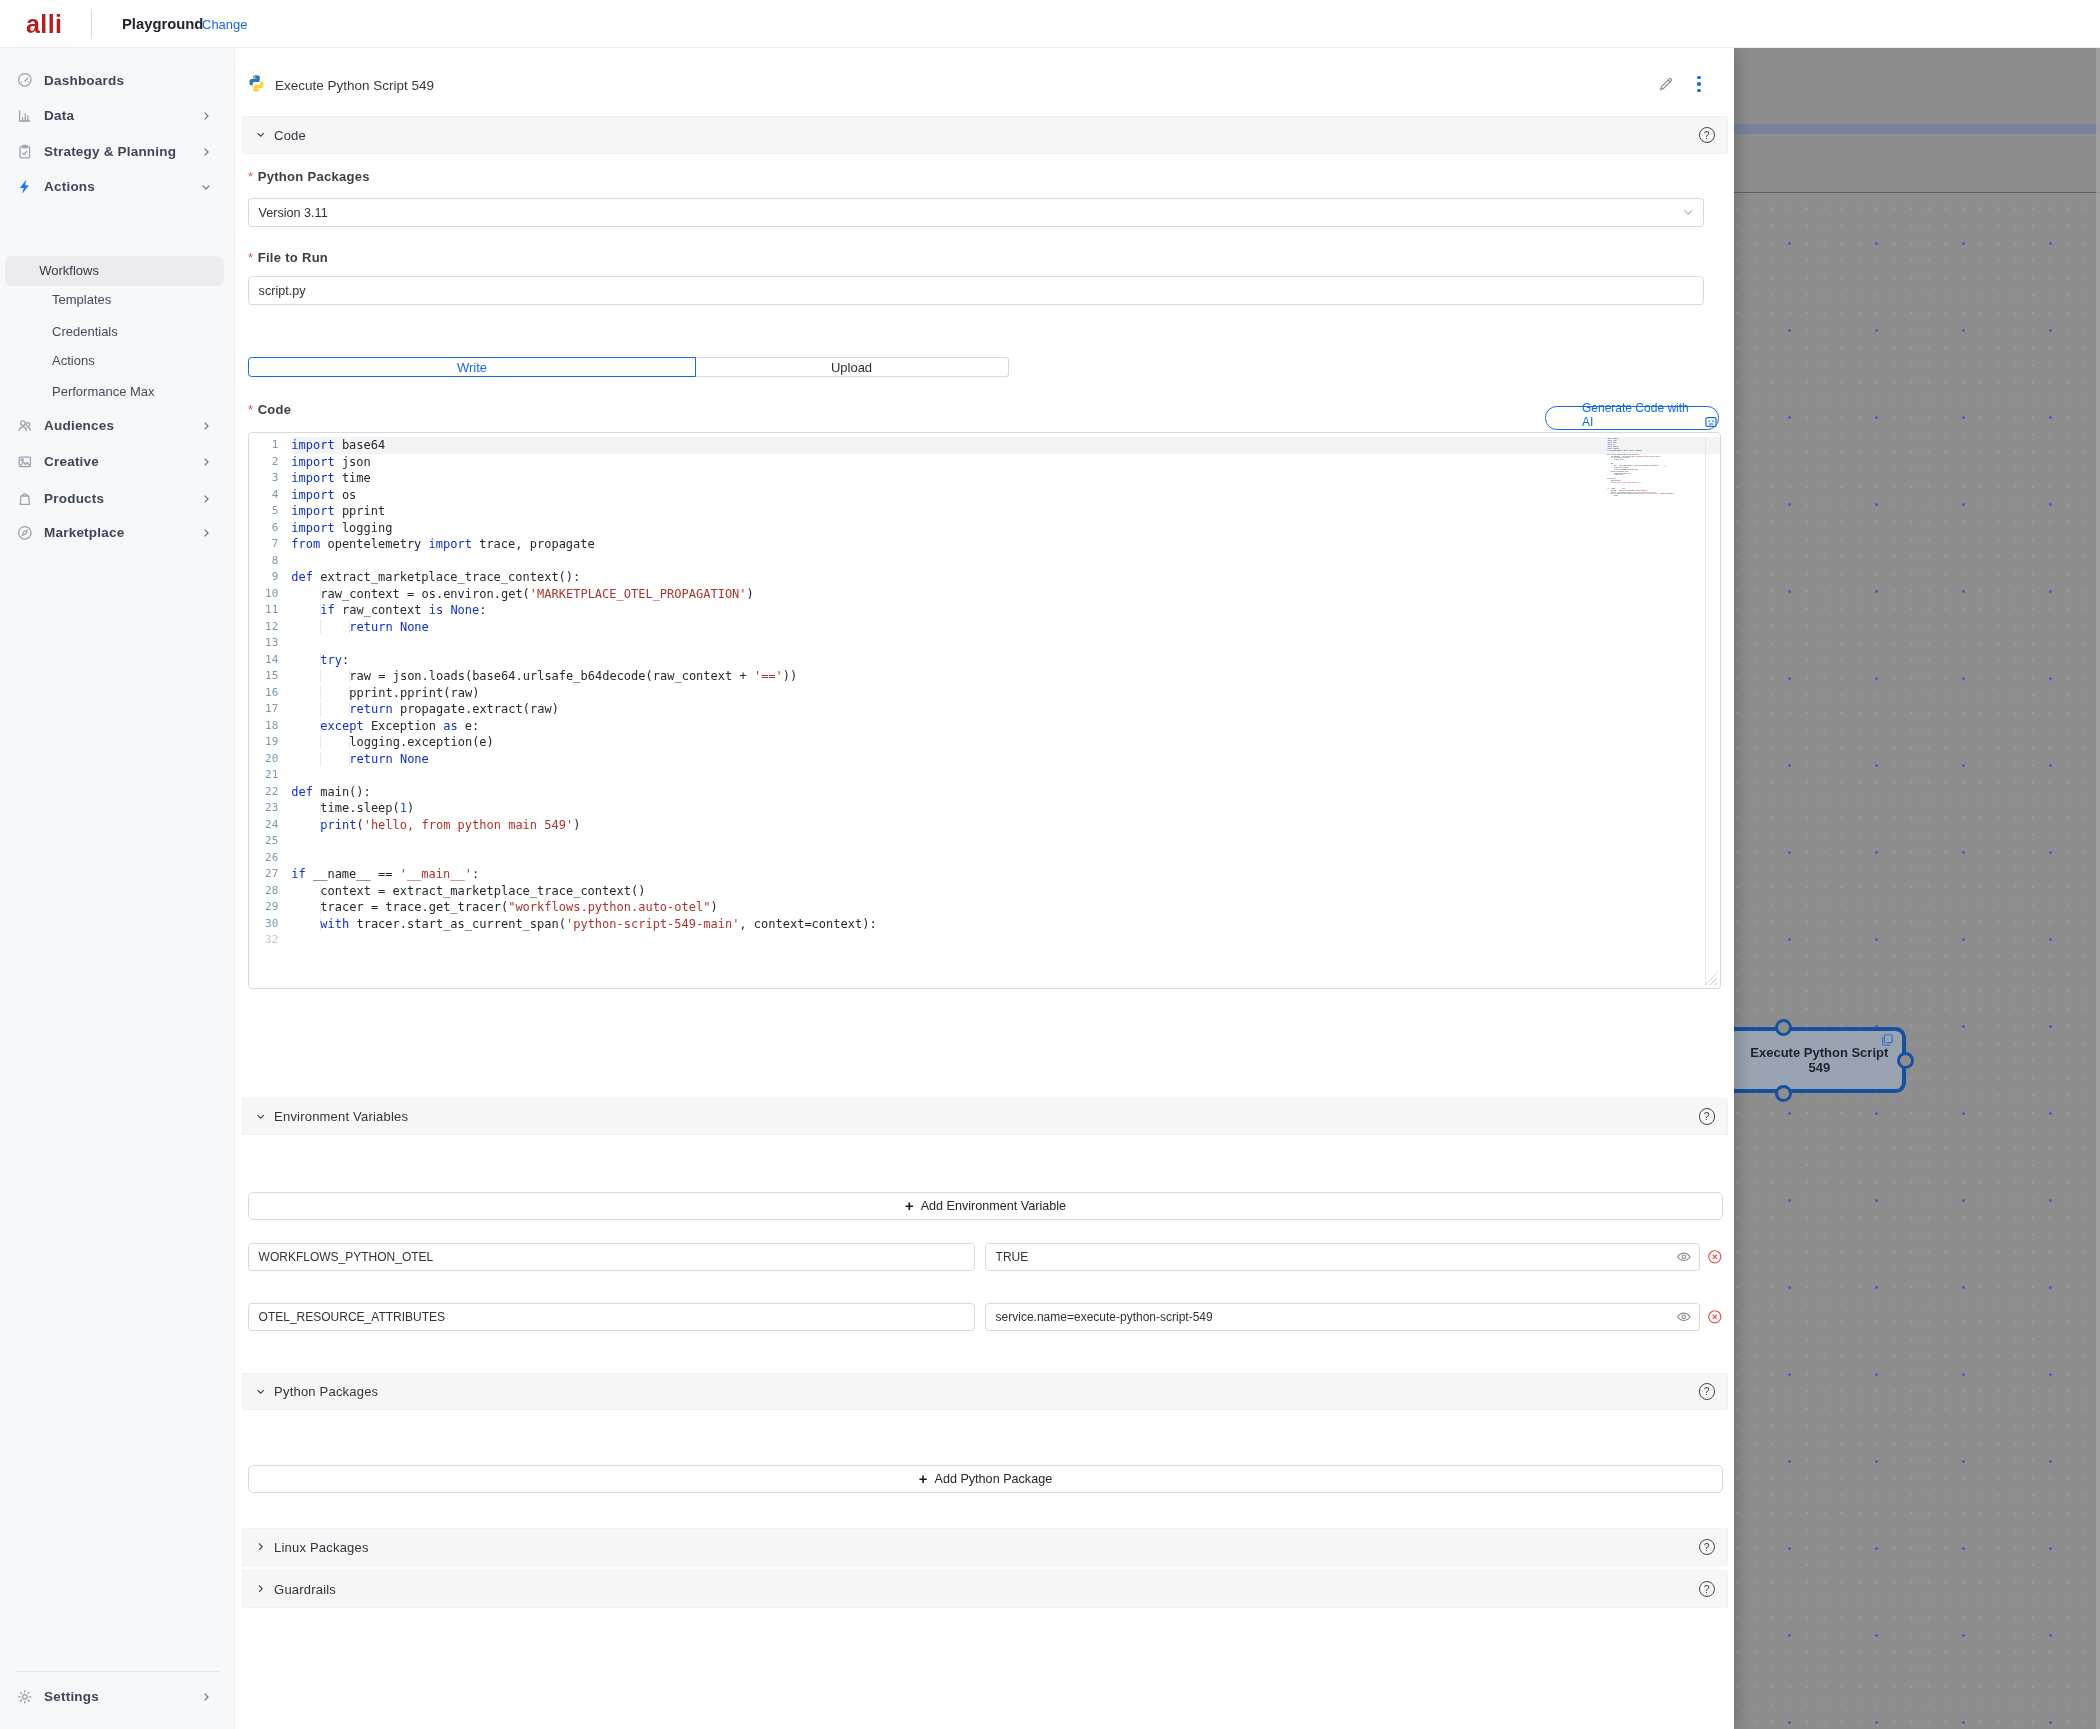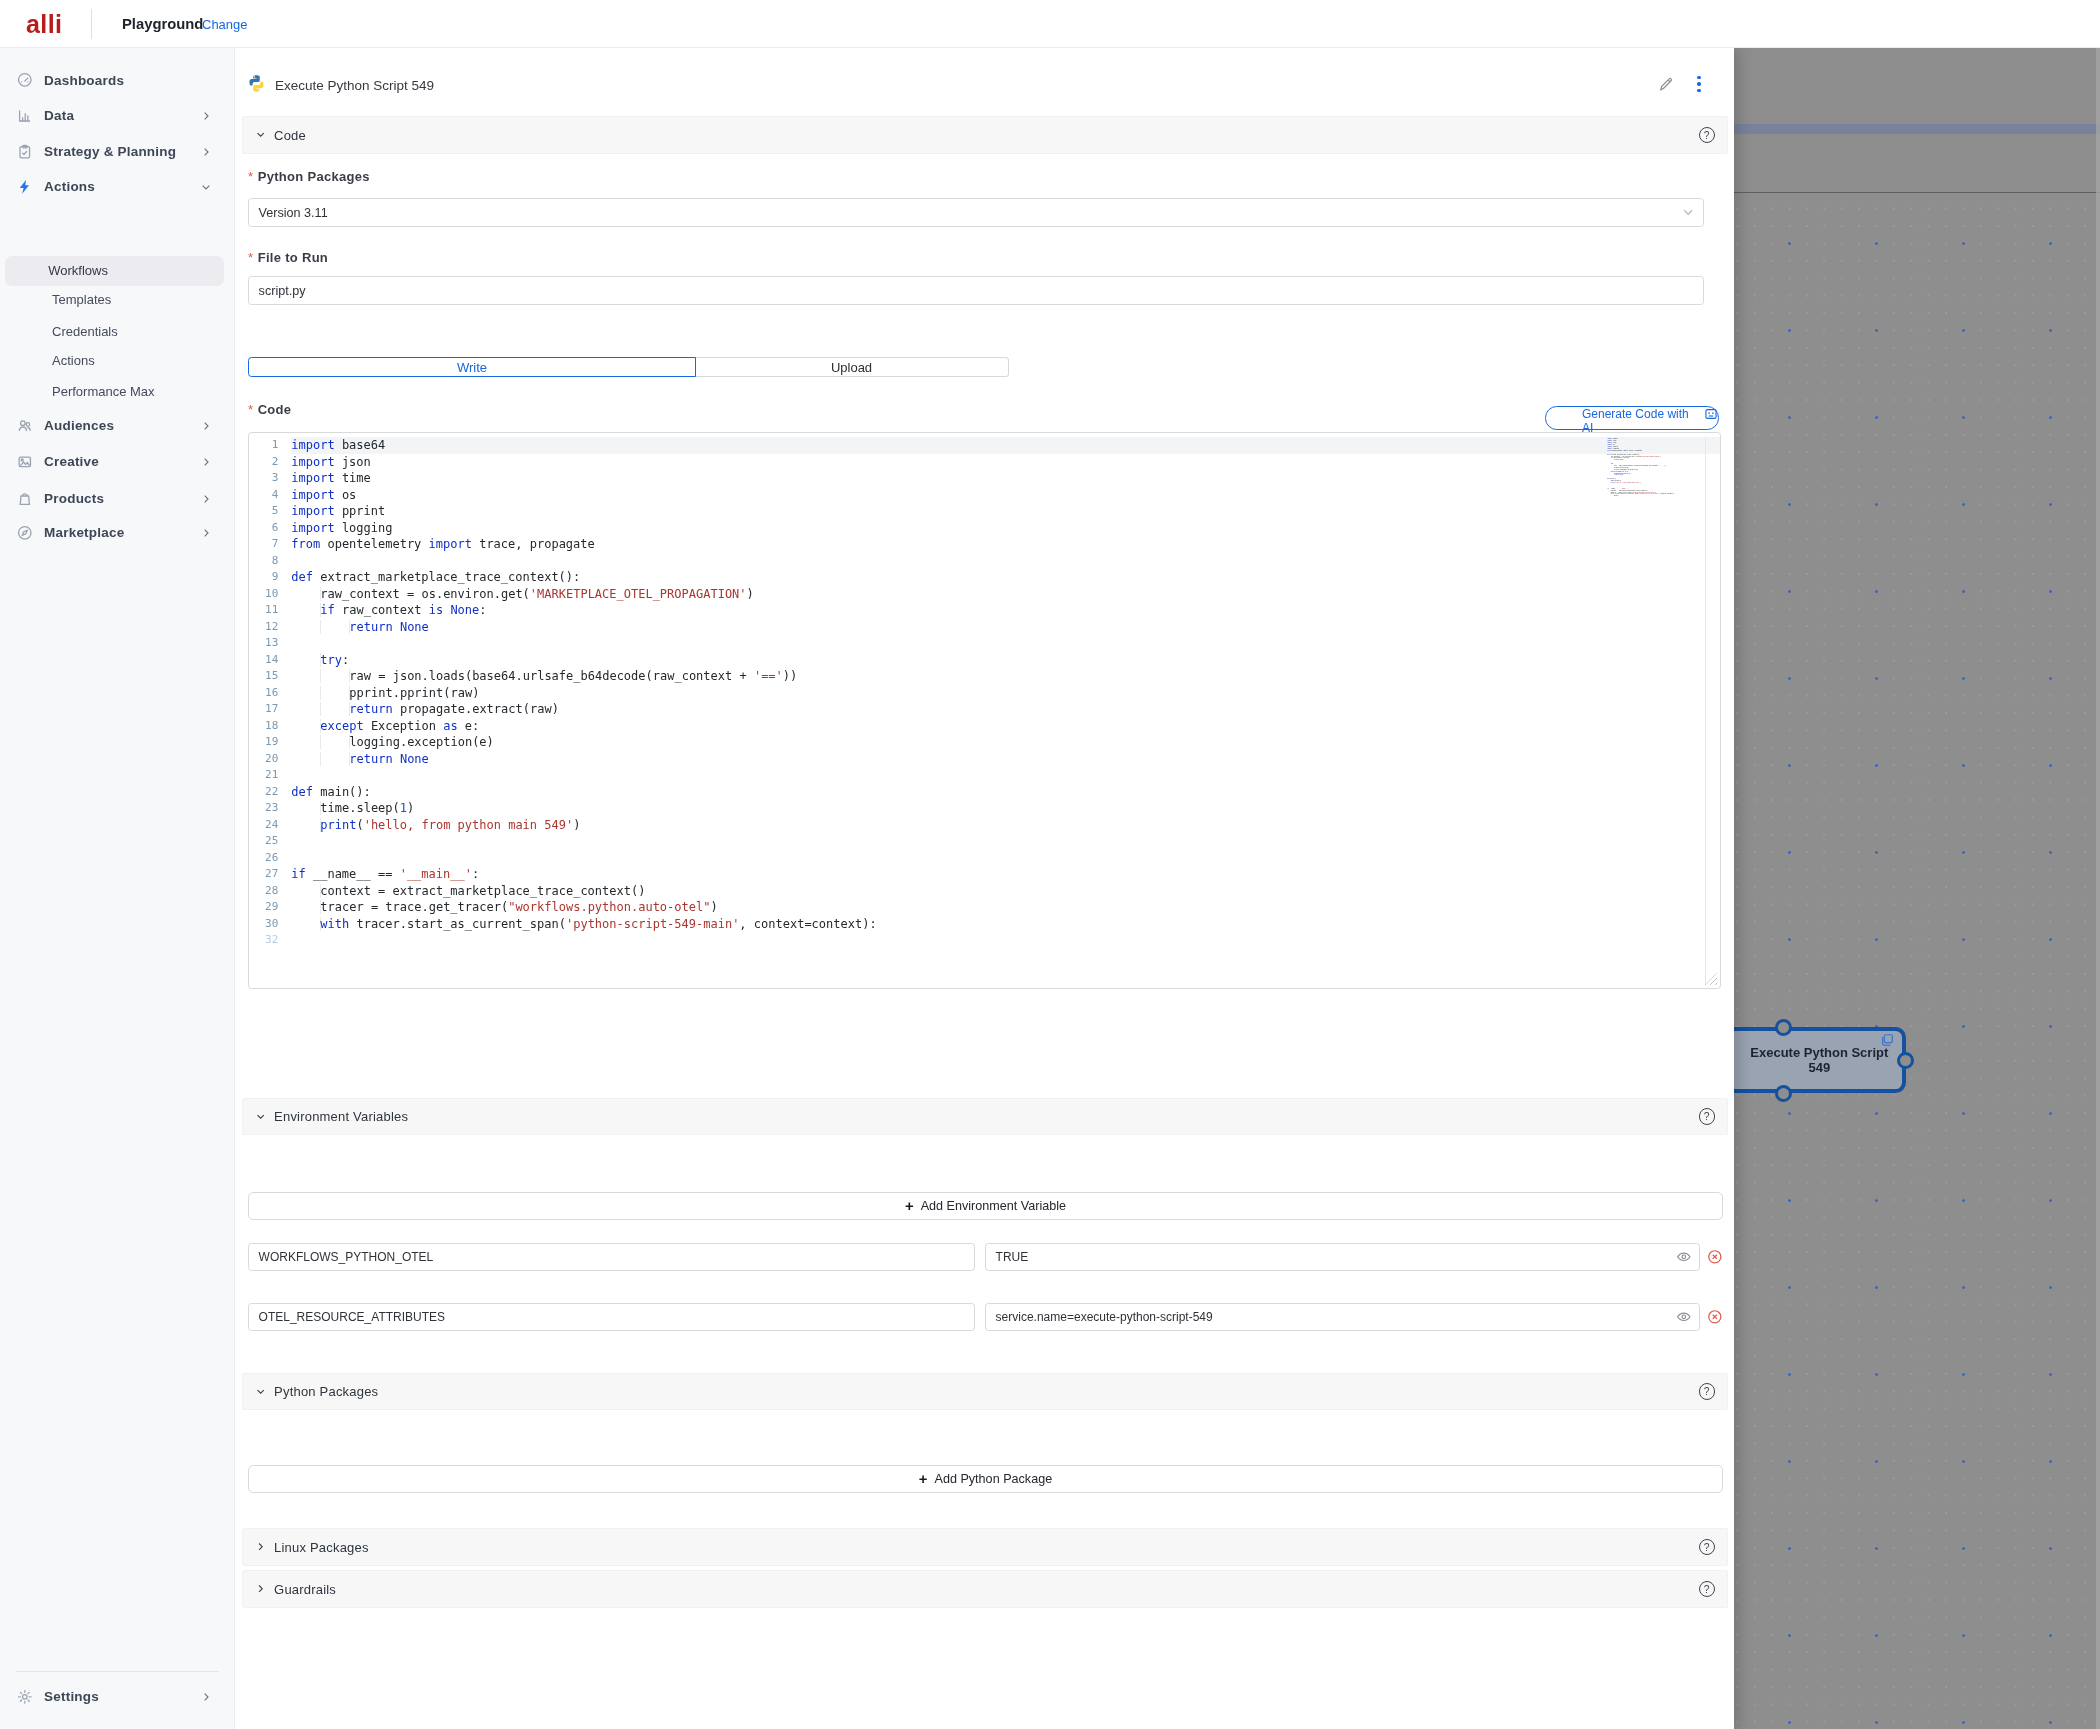--- a/index.html
+++ b/index.html
@@ -19,21 +19,21 @@
   
   .sidebar { position:absolute; left:0; top:48px; width:235px; height:1682px;
              background:#f7f8fa; border-right:0.9px solid #ebedf0; z-index:25; }
   .nav-item { position:absolute; left:0; width:235px; height:31px; display:flex; align-items:center; cursor:pointer; }
   .nav-item .nico { width:15.6px; height:15.6px; margin-left:16.5px; flex:0 0 15.6px; }
   .nav-item .nlabel { margin-left:12px; font-size:13.5px; font-weight:600; color:#3d4757; letter-spacing:0.2px; }
   .nav-item .nchev { position:absolute; right:22.6px; width:12px; height:12px; }
   .nav-child { position:absolute; left:0; width:235px; height:29.5px; display:flex; align-items:center; cursor:pointer; }
   .nav-child .nlabel { margin-left:52px; font-size:13px; font-weight:400; color:#434b5c; }
   .nav-child.selected { left:5.2px; width:219px; background:#ececf0; border-radius:7px; }
-  .nav-child.selected .nlabel { margin-left:43px; color:#33394a; }
+  .nav-child.selected .nlabel { margin-left:34px; color:#33394a; }
   .settings-divider { position:absolute; left:15.6px; top:1623px; width:203px; height:0.9px; background:#e3e5e9; }
 
   
   .drawer { position:absolute; left:235px; top:48px; width:1499px; height:1682px; background:#fff;
             z-index:20; box-shadow:5.2px 0 14px rgba(0,0,0,.18); }
   .drawer-title-icon { position:absolute; left:12px; top:26px; width:19px; height:19px; }
   .drawer-title { position:absolute; left:40px; top:29.5px; font-size:13.5px; font-weight:500; color:#353a41; }
   .icon-btn { position:absolute; width:24px; height:24px; display:flex; align-items:center; justify-content:center; cursor:pointer; }
   .pencil-btn { left:1419px; top:24px; }
   .kebab-btn { left:1452px; top:24px; }
@@ -58,21 +58,21 @@
 
   .tab { position:absolute; height:20px; display:flex; align-items:center; justify-content:center;
          font-size:13px; background:#fff; cursor:pointer; }
   .tab-write { left:13px; width:448px; border:0.9px solid #1769e0; border-radius:3.5px 0 0 3.5px;
                color:#1769e0; font-weight:500; z-index:2; }
   .tab-upload { left:460px; width:314px; border:0.9px solid #d9d9d9; border-left:none;
                 border-radius:0 3.5px 3.5px 0; color:#2b3036; }
 
   .gen-btn { position:absolute; left:1310px; top:358px; width:174px; height:23.5px; border:1.3px solid #1769e0;
              border-radius:11.7px; color:#1769e0; font-size:12px; font-weight:500; background:#fff;
-             display:flex; align-items:flex-start; justify-content:center; gap:6px; cursor:pointer;padding-left:36px; }
+             display:flex; align-items:flex-end; justify-content:center; gap:6px; cursor:pointer;padding-left:36px; }
 
   
   .editor { position:absolute; left:13px; top:384px; width:1473px; height:557px; background:#fff;
             border:0.9px solid #d9d9d9; border-radius:3.5px; overflow:hidden; cursor:text; }
   .editor-inner { position:absolute; left:0; top:4.3px; right:0; }
   .cl { display:flex; height:16.5px; line-height:16.5px; font-family:"DejaVu Sans Mono", monospace; font-size:12px; }
   .cl .ln { flex:0 0 31px; text-align:right; color:#7b99b2; font-size:11px; padding-right:1.7px; user-select:none; }
   .cl .ln.dim { color:#bccbd8; }
   .cl .ct { white-space:pre; margin-left:11.3px; flex:1 1 auto; color:#24292e; }
   .cl.active .ct { background:#f2f4f6; }

